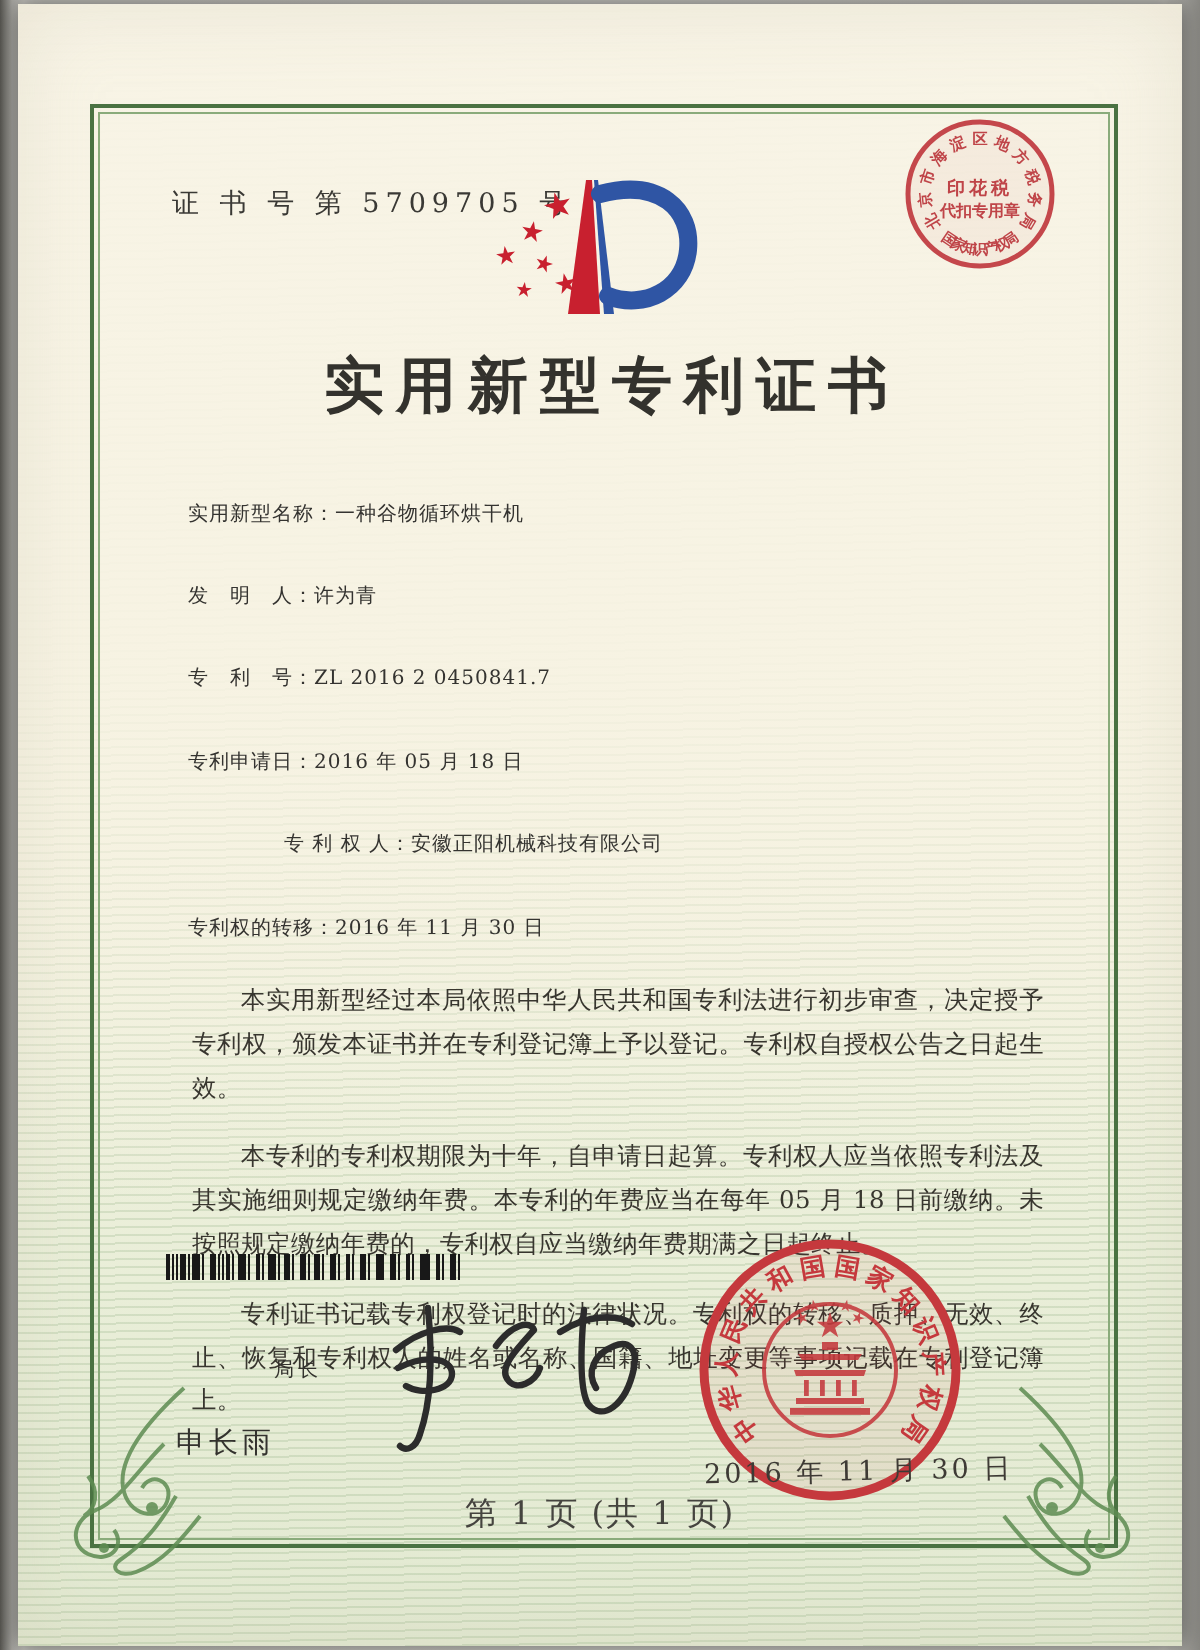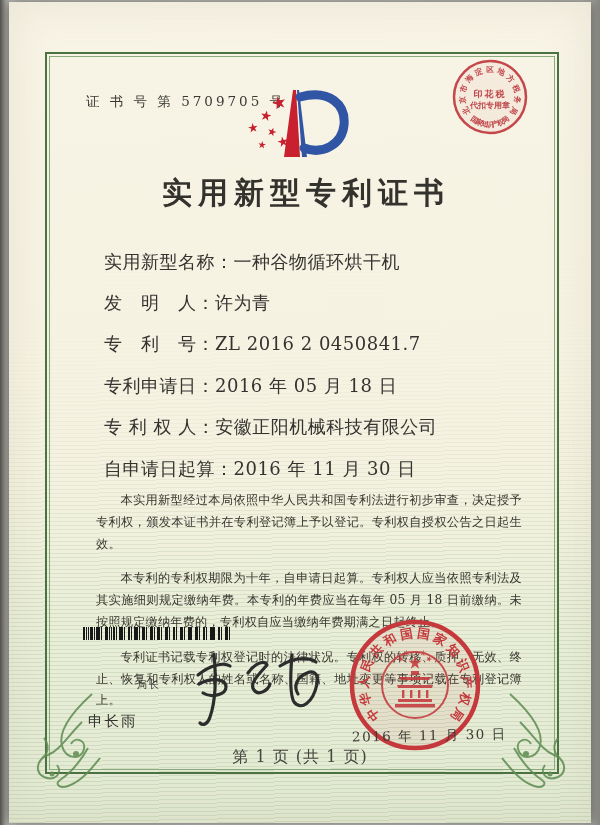--- a/index.html
+++ b/index.html
@@ -18,21 +18,21 @@
     box-shadow:0 0 12px rgba(15,15,12,.55), inset 0 0 40px rgba(190,185,160,.25);
     overflow:hidden;
   }
   .stage{position:absolute;left:-9px;top:-2px;width:600px;height:825px;}
   .frame{position:absolute;left:45px;top:52px;width:510px;height:718px;border:2px solid #4a7242;}
   .frame-inner{position:absolute;inset:2px;border:1px solid #8aab7b;}
   .cert-number{position:absolute;left:86px;top:93px;font-size:13.5px;letter-spacing:3px;color:#3a3935;}
   .logo{position:absolute;left:238px;top:87px;}
   .title{position:absolute;left:45px;top:173px;width:510px;margin:0;text-align:center;
          font-size:30px;font-weight:700;letter-spacing:6px;padding-left:6px;color:#33322d;}
-  .field{position:absolute;left:104px;font-size:18px;letter-spacing:.5px;white-space:nowrap;color:#343330;}
+  .field{position:absolute;left:94px;font-size:10px;letter-spacing:.5px;white-space:nowrap;color:#343330;}
   .body-text{position:absolute;left:83px;top:477px;width:452px;}
   .body-text p{margin:13px;text-indent:2em;text-align:justify;font-size:12.2px;line-height:21.8px;
                letter-spacing:.2px;color:#38362f;}
   .barcode{position:absolute;left:83px;top:627px;width:149px;height:13px;
     background:
       repeating-linear-gradient(90deg,#181818 0 2px,transparent 2px 3px,#181818 3px 4px,transparent 4px 7px,#181818 7px 10px,transparent 10px 11px,#181818 11px 12px,transparent 12px 15px),
       repeating-linear-gradient(90deg,transparent 0 5px,#181818 5px 6px,transparent 6px 13px,#181818 13px 16px,transparent 16px 23px);
   }
   .director-title{position:absolute;left:101px;top:678px;font-size:10px;letter-spacing:2px;color:#33322e;margin-left:36px;}
   .director-name{position:absolute;left:88px;top:700px;font-size:14.5px;letter-spacing:2px;color:#33322e;margin-top:12px;}
@@ -135,25 +135,25 @@
       </div>
       <div class="field" style="top:291px;">
         <span>发　明　人：</span><span>许为青</span>
       </div>
       <div class="field" style="top:332px;">
         <span>专　利　号：</span><span>ZL 2016 2 0450841.7</span>
       </div>
       <div class="field" style="top:374px;">
         <span>专利申请日：</span><span>2016 年 05 月 18 日</span>
       </div>
-      <div class="field" style="top:415px;">
+      <div class="field" style="top:415px;margin-left:48px;">
         <span>专 利 权 人：</span><span>安徽正阳机械科技有限公司</span>
       </div>
       <div class="field" style="top:457px;">
-        <span>自申请日起算：</span><span>2016 年 11 月 30 日</span>
+        <span>专利权的转移：</span><span>2016 年 11 月 30 日</span>
       </div>
     </div>
 
     <div class="body-text">
       <p>本实用新型经过本局依照中华人民共和国专利法进行初步审查，决定授予专利权，颁发本证书并在专利登记簿上予以登记。专利权自授权公告之日起生效。</p>
       <p>本专利的专利权期限为十年，自申请日起算。专利权人应当依照专利法及其实施细则规定缴纳年费。本专利的年费应当在每年 05 月 18 日前缴纳。未按照规定缴纳年费的，专利权自应当缴纳年费期满之日起终止。</p>
       <p>专利证书记载专利权登记时的法律状况。专利权的转移、质押、无效、终止、恢复和专利权人的姓名或名称、国籍、地址变更等事项记载在专利登记簿上。</p>
     </div>
 
     <div class="barcode"></div>

